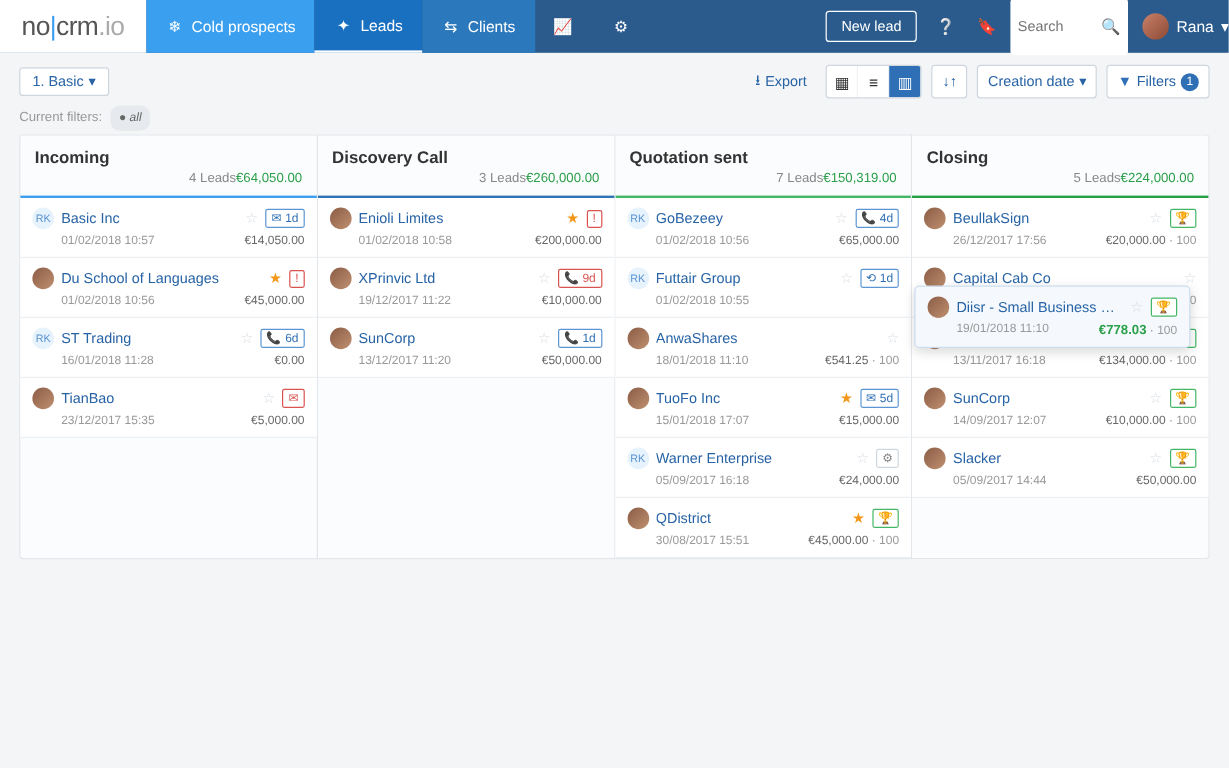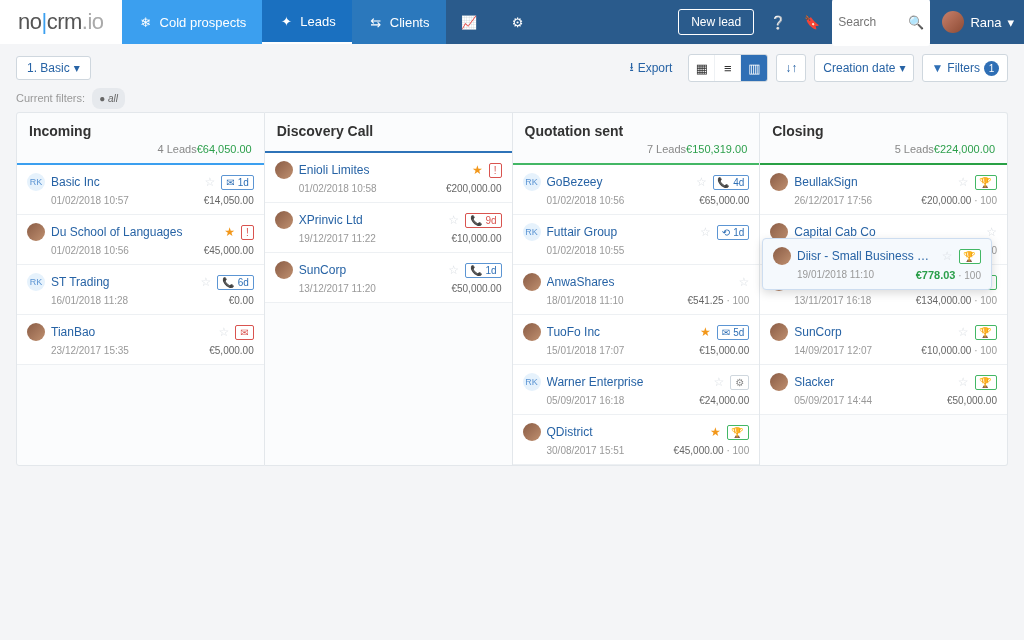--- a/index.html
+++ b/index.html
@@ -12,21 +12,21 @@
 .nav-tab { height:44px; padding:0 16px; display:flex; align-items:center; gap:6px; cursor:pointer; font-size:13px; }
 .nav-tab.t1 { background:#3b9fef; }
 .nav-tab.t2 { background:#1a70c0; border-bottom:2px solid #fff; }
 .nav-tab.t3 { background:#2b78bc; }
 .nav-icon { width:16px; height:16px; display:flex; align-items:center; justify-content:center; }
 .nav-spacer { flex:1; }
 .btn-newlead { background:transparent; border:1px solid #fff; color:#fff; padding:5px 12px; border-radius:3px; font-size:12px; margin-right:10px; cursor:pointer; }
 .topicon { width:28px; height:28px; display:flex; align-items:center; justify-content:center; margin-right:6px; cursor:pointer; }
 .searchwrap { background:#fff; border-radius:3px; display:flex; align-items:center; padding:16px 6px; margin-right:12px; }
 .searchwrap input { border:0; outline:0; font-size:12px; width:70px; }
-.userwrap { display:flex; align-items:center; gap:6px; margin-right:10px; cursor:pointer; }
+.userwrap { display:flex; align-items:center; gap:6px; margin-right:0; cursor:pointer; }
 .avatar { width:22px; height:22px; border-radius:50%; background:linear-gradient(135deg,#c9816b,#8c4a34); }
 
 
 .toolbar { padding:10px 16px; display:flex; align-items:center; gap:8px; }
 .pillbtn { background:#fff; border:1px solid #cfd7de; border-radius:3px; padding:4px 10px; font-size:12px; color:#2763a5; cursor:pointer; display:inline-flex; align-items:flex-start; gap:4px; }
 .toolspacer { flex:1; }
 .export { color:#2763a5; font-size:12px; display:flex; align-items:center; gap:4px; cursor:pointer; margin-right:8px; }
 .btngroup { display:flex; border:1px solid #cfd7de; border-radius:3px; overflow:hidden; background:#fff; }
 .btngroup .vb { width:26px; height:26px; display:flex; align-items:center; justify-content:center; cursor:pointer; border-right:1px solid #eef1f4; }
 .btngroup .vb:last-child{border-right:0;}
@@ -217,20 +217,24 @@
         </div>
         <div class="cardbot">
           <span>23/12/2017 15:35</span>
           <span><span class="camount">€5,000.00</span><span class="cextra"></span></span>
         </div>
       </div>
     </div>
     <div class="col c1">
       <div class="colhead">
         <h3>Discovery Call</h3>
+        <div class="colmeta">
+          <span class="colcount">3 Leads</span>
+          <span class="colval">€260,000.00</span>
+        </div>
       </div>
       <div class="card">
         <div class="cardtop">
           <div class="av av-br"></div>
           <span class="cname">Enioli Limites</span>
           <span class="star on">★</span>
           <span class="minibtn mb-red">
             <i class="ic">!</i>
           </span>
         </div>

